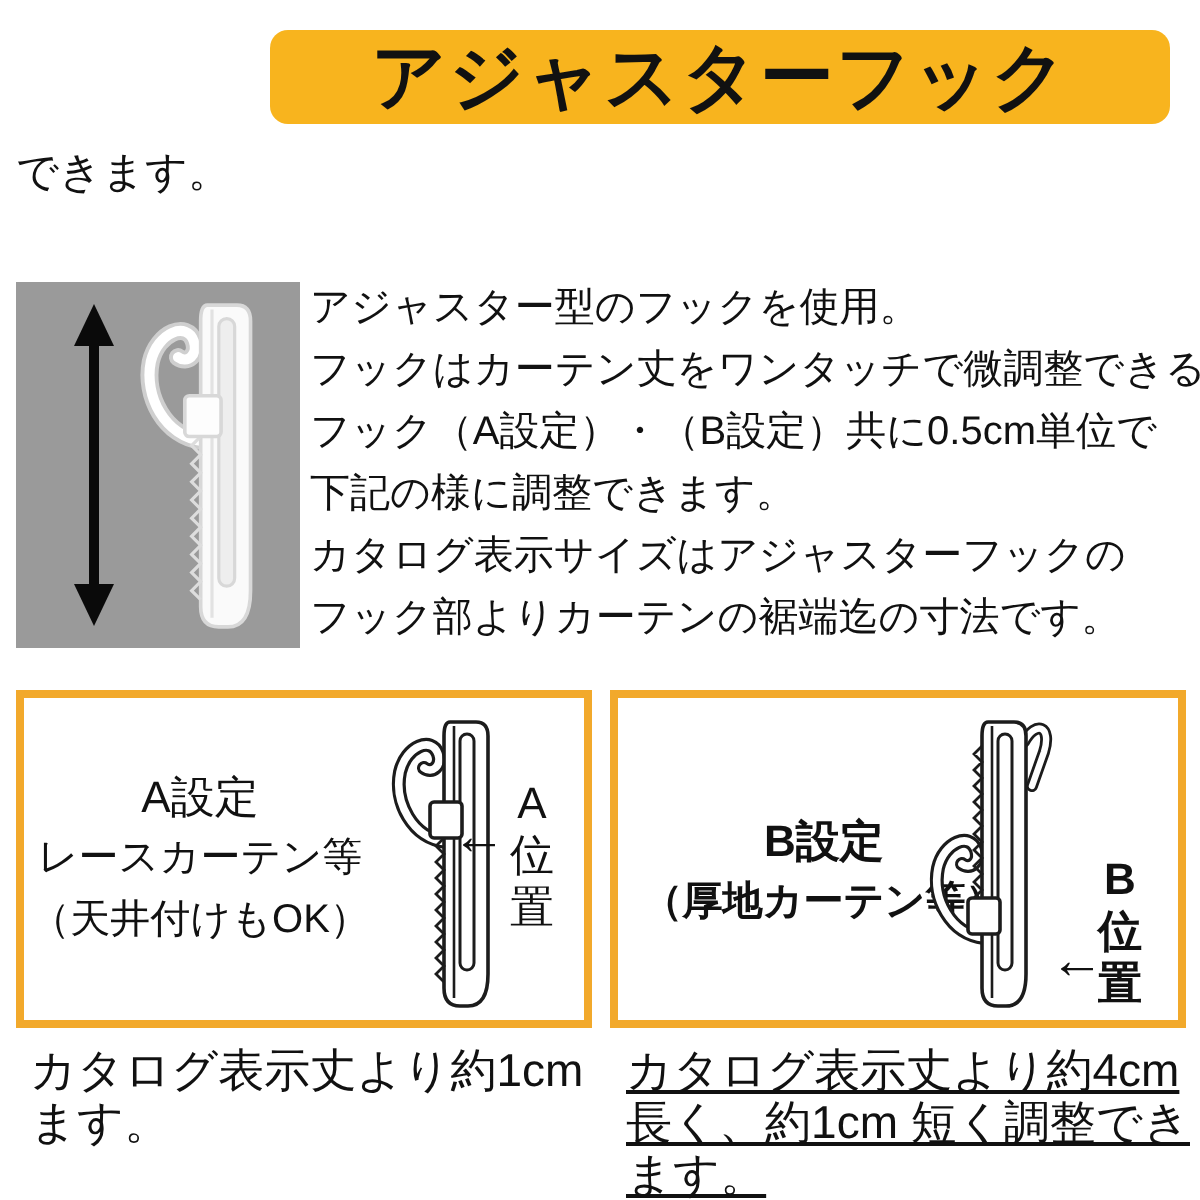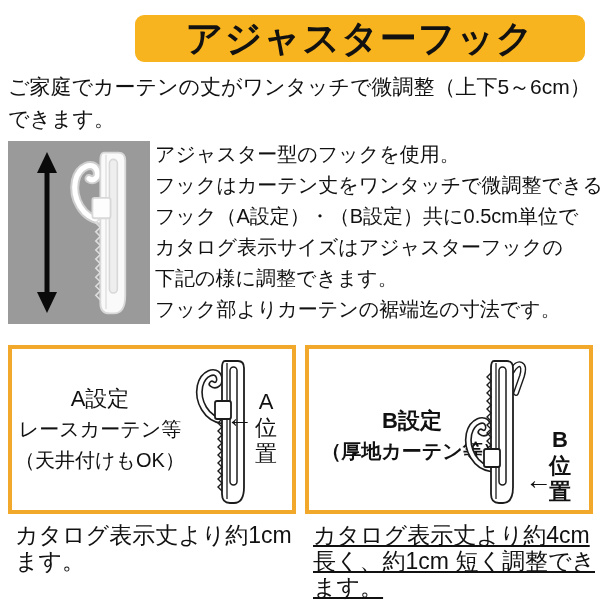--- a/index.html
+++ b/index.html
@@ -70,21 +70,20 @@
 </head>
 <body>
 
 <div class="stage">
 
   <div class="title-bar">
     <div class="t">アジャスターフック</div>
   </div>
 
   <div class="intro">
-    <div>ご家庭でカーテンの丈がワンタッチで微調整（上下5～6cm）</div>
     <div>できます。</div>
   </div>
 
   <div class="photo">
     <svg class="dbl-arrow" width="26" height="161" viewBox="0 0 26 161">
       <line x1="13" y1="17" x2="13" y2="144" stroke="#0a0a0a" stroke-width="5"></line>
       <polygon points="13,0 3,21 23,21" fill="#0a0a0a"></polygon>
       <polygon points="13,161 3,140 23,140" fill="#0a0a0a"></polygon>
     </svg>
     <svg class="hook-photo" width="80" height="170" viewBox="0 0 70 150">
@@ -95,22 +94,22 @@
       <rect x="38" y="10" width="7" height="118" rx="3.5" fill="#eeeeee" stroke="#d8d8d8" stroke-width="1.4"></rect>
       <path d="M30,54 l-4 4 4 4 -4 4 4 4 -4 4 4 4 -4 4 4 4 -4 4 4 4 -4 4 4 4 -4 4 4 4 -4 4 4 4 -4 4 4 4 -4 4 4 4" fill="none" stroke="#dddddd" stroke-width="1.4"></path>
       <rect x="23" y="44" width="16" height="18" rx="2" fill="#fdfdfd" stroke="#d8d8d8" stroke-width="1.6"></rect>
     </svg>
   </div>
 
   <div class="feature-text">
     <div>アジャスター型のフックを使用。</div>
     <div>フックはカーテン丈をワンタッチで微調整できる</div>
     <div>フック（A設定）・（B設定）共に0.5cm単位で</div>
+    <div>下記の様に調整できます。</div>
     <div>カタログ表示サイズはアジャスターフックの</div>
-    <div>下記の様に調整できます。</div>
     <div>フック部よりカーテンの裾端迄の寸法です。</div>
   </div>
 
   <div class="setting-box box-a">
     <div class="box-label">
       <div class="l1">A設定</div>
       <div class="l2">レースカーテン等</div>
       <div class="l3">（天井付けもOK）</div>
     </div>
     <svg class="hook-art" width="70" height="156" viewBox="0 0 70 150">

